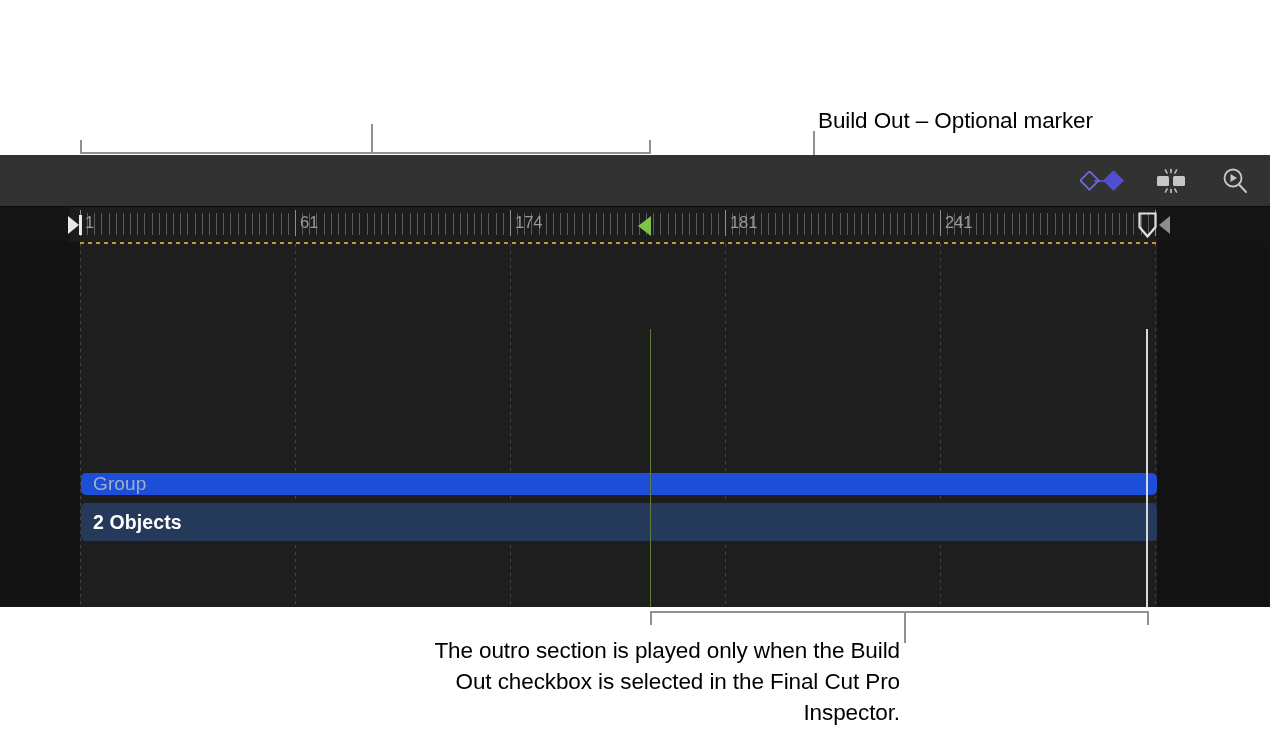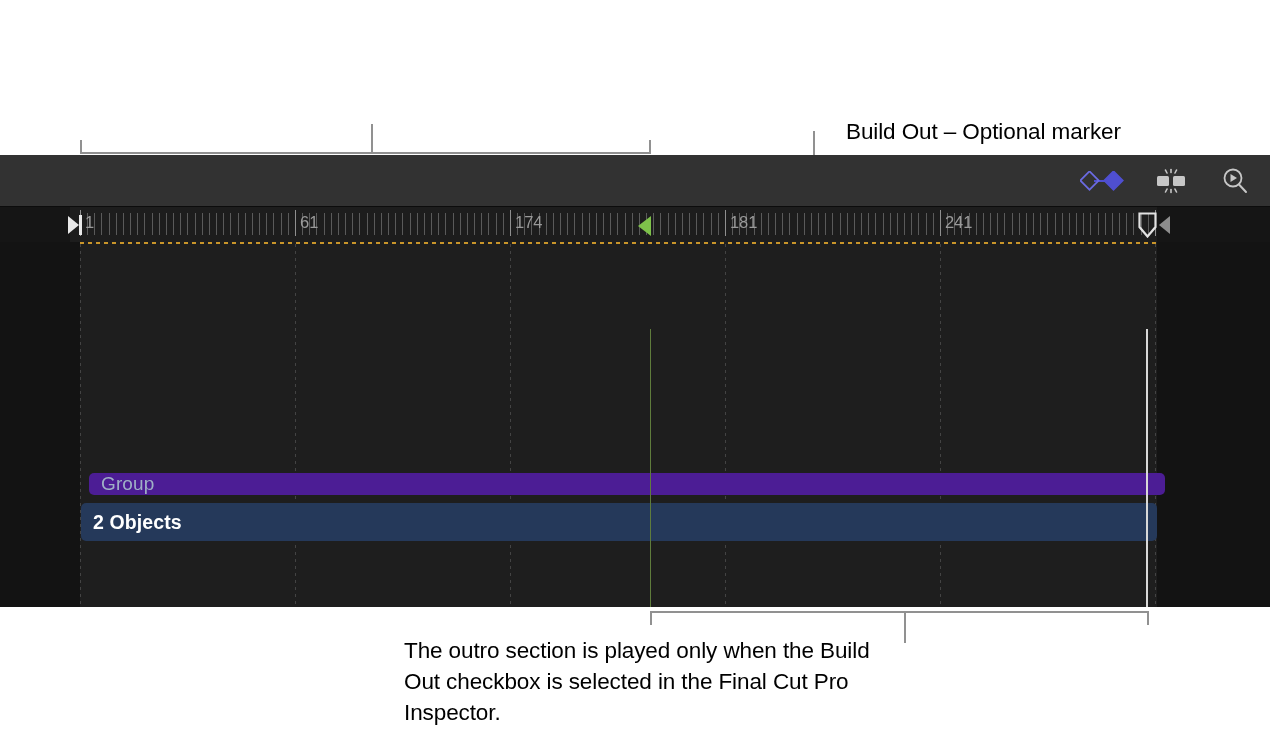--- a/index.html
+++ b/index.html
@@ -14,22 +14,22 @@
   
   .anno {
     position: absolute;
     color: #000000;
     font-size: 22.5px;
     line-height: 31px;
     white-space: pre-line;
     letter-spacing: -0.1px;
   }
   #anno-top-left  { left: 372px; top: 3px;   text-align: left; }
-  #anno-top-right { left: 818px; top: 116px; text-align: right; margin-left: 28px; }
-  #anno-bottom    { left: 404px; top: 635px; width: 496px; text-align: left; }
+  #anno-top-right { left: 818px; top: 105px; text-align: right; }
+  #anno-bottom    { left: 404px; top: 635px; width: 496px; text-align: right; }
 
   
   .ln { position: absolute; background: #919191; }
 
   
   #tb-rail   { left: 80px;  top: 152px; width: 571px; height: 2px; }
   #tb-left   { left: 80px;  top: 140px; width: 2px;  height: 14px; }
   #tb-right  { left: 649px; top: 140px; width: 2px;  height: 14px; }
   #tb-stem   { left: 371px; top: 124px; width: 2px;  height: 30px; }
 
@@ -134,21 +134,21 @@
   .clip {
     position: absolute; left: 81px;
     width: 1076px;
     border-radius: 5px;
     display: flex; align-items: center;
   }
   .clip-label {
     font-size: 19px; color: #9fb0c6;
     white-space: nowrap; letter-spacing: .1px;
   }
-  #clip-group      { top: 231px; height: 22px; background: #4c1d95; margin-left: 8px; }
+  #clip-group      { top: 231px; height: 22px; background: #1d4ed8; }
   #clip-group .clip-label { margin-left: 12px; }
   #clip-objects    { top: 261px; height: 38px; background: #25395a; }
   #clip-objects .clip-label { margin-left: 12px; color: #ffffff; font-weight: bold; font-size: 19.5px; }
   #clip-title-text { top: 341px; height: 47px; background: #2a3e5e; }
 
   .thumb-line { width: 56px; height: 5px; background: #000000; margin-left: 7px; }
   .clip-label.with-thumb { margin-left: 12px; }
 </style>
 </head>
 <body>

